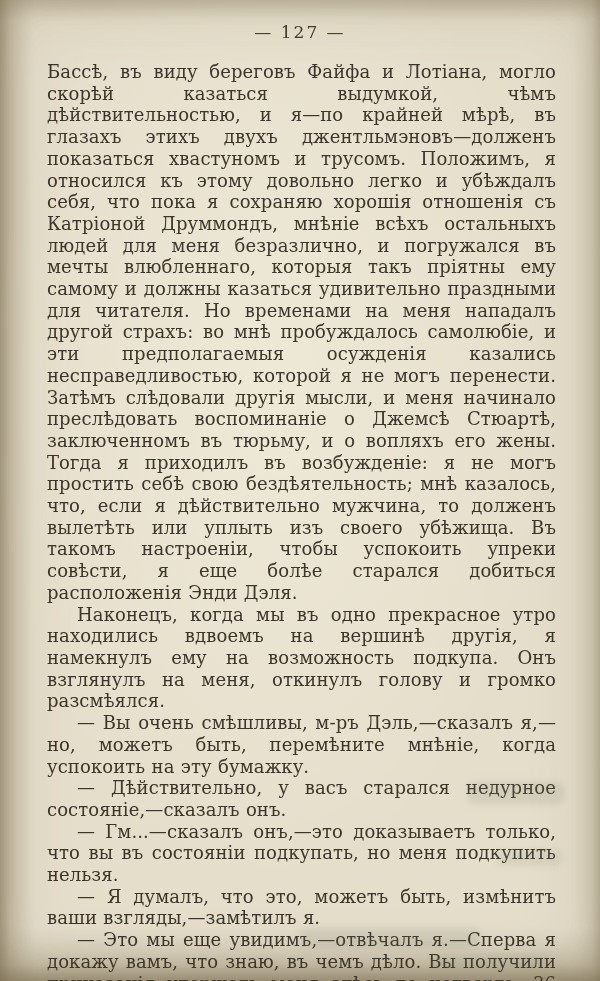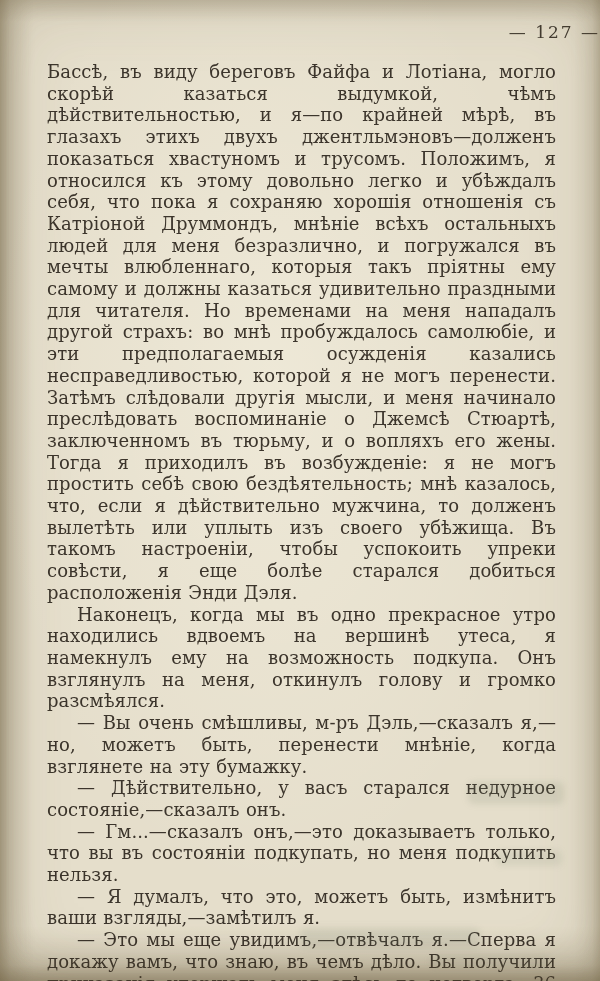--- a/index.html
+++ b/index.html
@@ -29,21 +29,21 @@
     box-shadow:
       inset 0 0 70px rgba(95,80,48,0.22),
       inset 10px 0 26px rgba(95,80,48,0.18),
       inset 0 -14px 30px rgba(85,70,42,0.20);
   }
   .page-number {
     position: absolute;
     top: 22px;
     left: 0;
     width: 100%;
-    text-align: right;
+    text-align: center;
     font-size: 17px;
     letter-spacing: 2px;
     color: #413a30;
   }
   .text-block {
     position: absolute;
     top: 61px;
     left: 47px;
     width: 509px;
     font-size: 18px;
@@ -85,22 +85,22 @@
 </style>
 </head>
 <body>
 
 <div class="page">
 
   <div class="page-number">— 127 —</div>
 
   <div class="text-block">
     <p class="no-indent">Бассѣ, въ виду береговъ Файфа и Лотіана, могло скорѣй казаться выдумкой, чѣмъ дѣйствительностью, и я—по крайней мѣрѣ, въ глазахъ этихъ двухъ джентльмэновъ—долженъ показаться хвастуномъ и трусомъ. Положимъ, я относился къ этому довольно легко и убѣждалъ себя, что пока я сохраняю хорошія отношенія съ Катріоной Друммондъ, мнѣніе всѣхъ остальныхъ людей для меня безразлично, и погружался въ мечты влюбленнаго, которыя такъ пріятны ему самому и должны казаться удивительно праздными для читателя. Но временами на меня нападалъ другой страхъ: во мнѣ пробуждалось самолюбіе, и эти предполагаемыя осужденія казались несправедливостью, которой я не могъ перенести. Затѣмъ слѣдовали другія мысли, и меня начинало преслѣдовать воспоминаніе о Джемсѣ Стюартѣ, заключенномъ въ тюрьму, и о вопляхъ его жены. Тогда я приходилъ въ возбужденіе: я не могъ простить себѣ свою бездѣятельность; мнѣ казалось, что, если я дѣйствительно мужчина, то долженъ вылетѣть или уплыть изъ своего убѣжища. Въ такомъ настроеніи, чтобы успокоить упреки совѣсти, я еще болѣе старался добиться расположенія Энди Дэля.</p>
-    <p>Наконецъ, когда мы въ одно прекрасное утро находились вдвоемъ на вершинѣ утеса, я намекнулъ ему на возможность подкупа. Онъ взглянулъ на меня, откинулъ голову и громко разсмѣялся.</p>
-    <p>— Вы очень смѣшливы, м-ръ Дэль,—сказалъ я,—но, можетъ быть, перенести мнѣніе, когда взглянете на эту бумажку.</p>
+    <p>Наконецъ, когда мы въ одно прекрасное утро находились вдвоемъ на вершинѣ другія, я намекнулъ ему на возможность подкупа. Онъ взглянулъ на меня, откинулъ голову и громко разсмѣялся.</p>
+    <p>— Вы очень смѣшливы, м-ръ Дэль,—сказалъ я,—но, можетъ быть, перемѣните мнѣніе, когда успокоить на эту бумажку.</p>
     <p>— Дѣйствительно, у васъ старался недурное состояніе,—сказалъ онъ.</p>
     <p>— Гм...—сказалъ онъ,—это доказываетъ только, что вы въ состояніи подкупать, но меня подкупить нельзя.</p>
     <p>— Я думалъ, что это, можетъ быть, измѣнитъ ваши взгляды,—замѣтилъ я.</p>
     <p>— Это мы еще увидимъ,—отвѣчалъ я.—Сперва я докажу вамъ, что знаю, въ чемъ дѣло. Вы получили приказанія удержать меня здѣсь до четверга, 36 сентября</p>
   </div>
 
   <div class="smudge s1"></div>
   <div class="smudge s2"></div>
   <div class="smudge s3"></div>
   <div class="smudge s4"></div>

